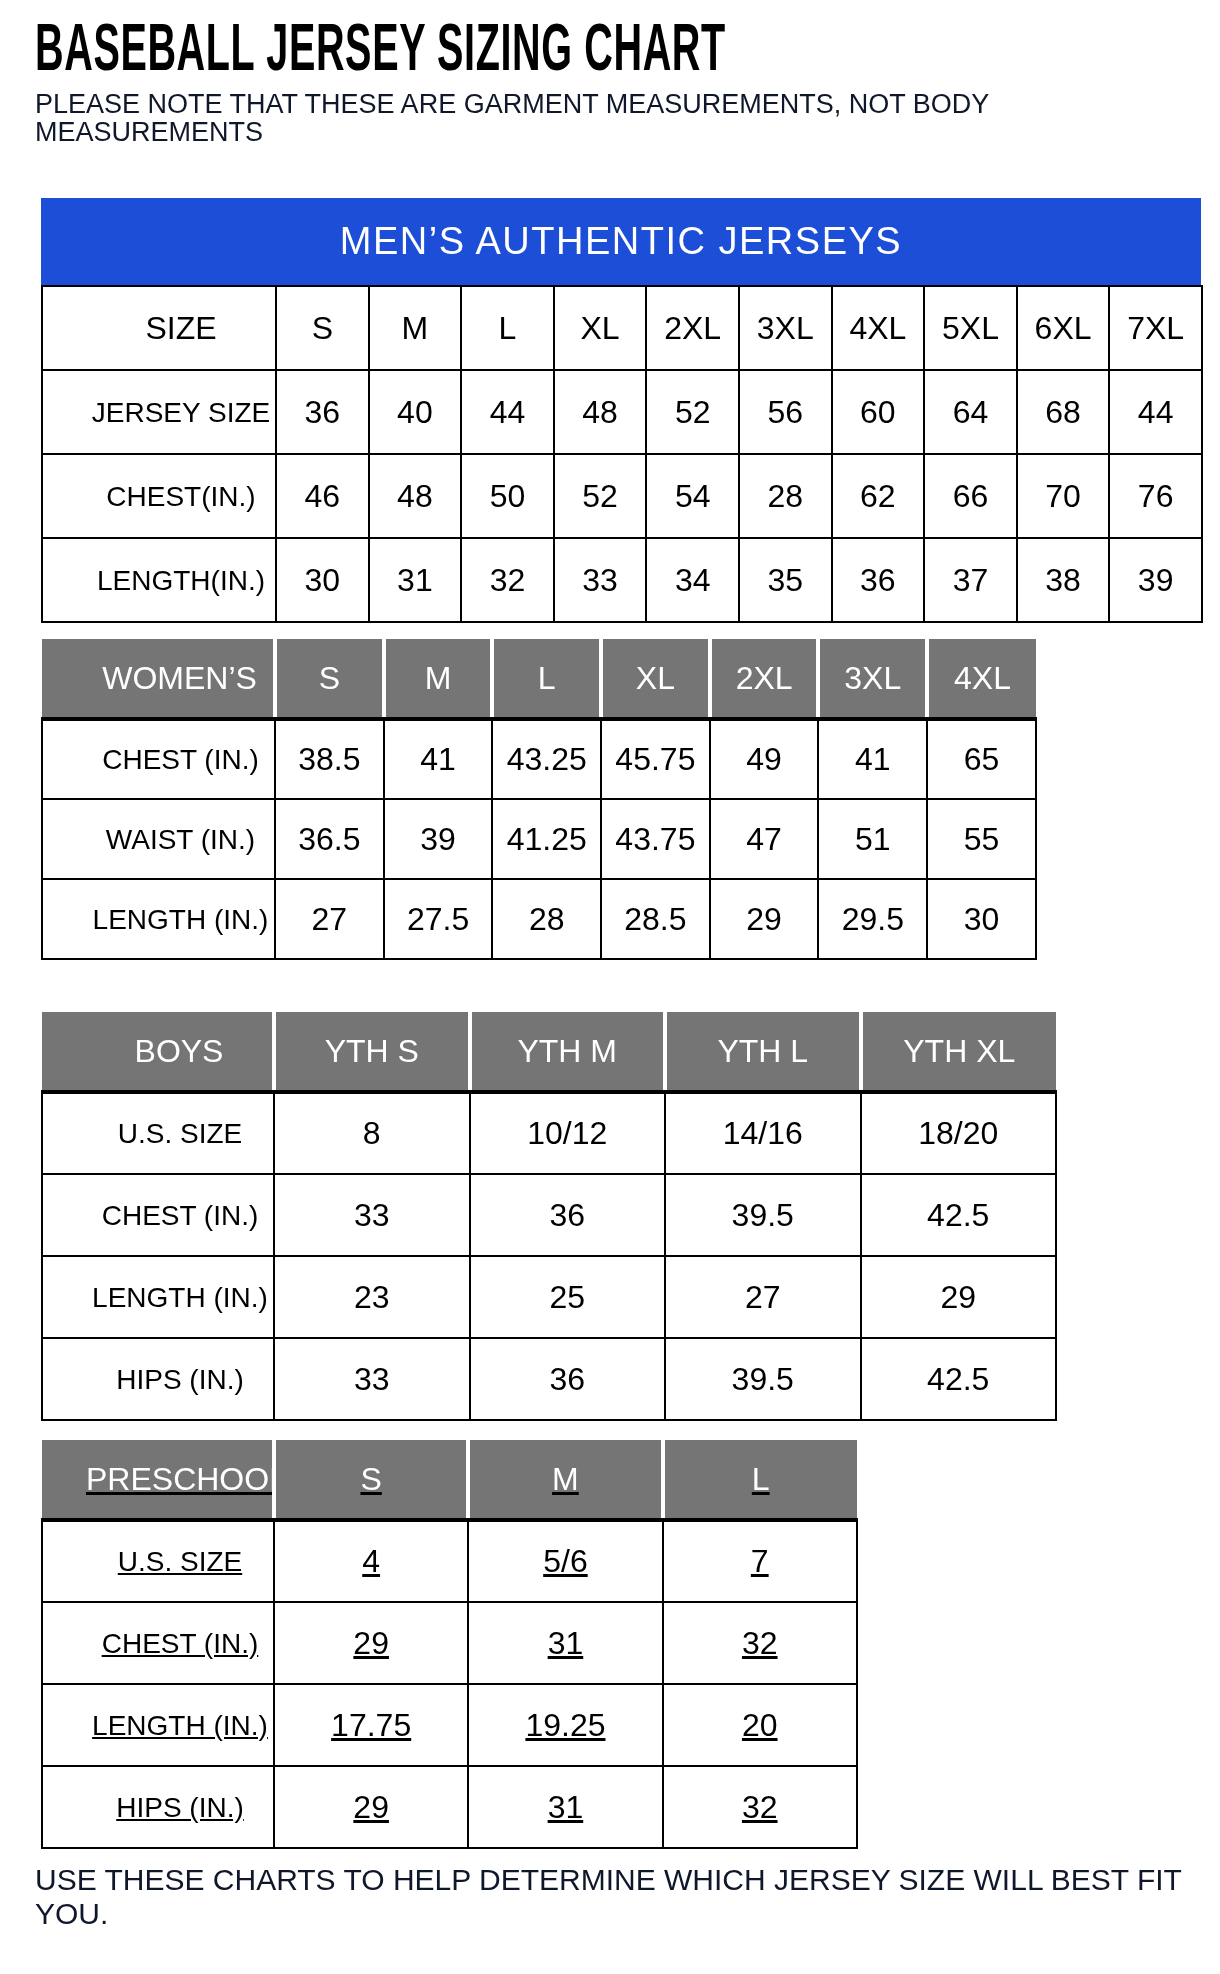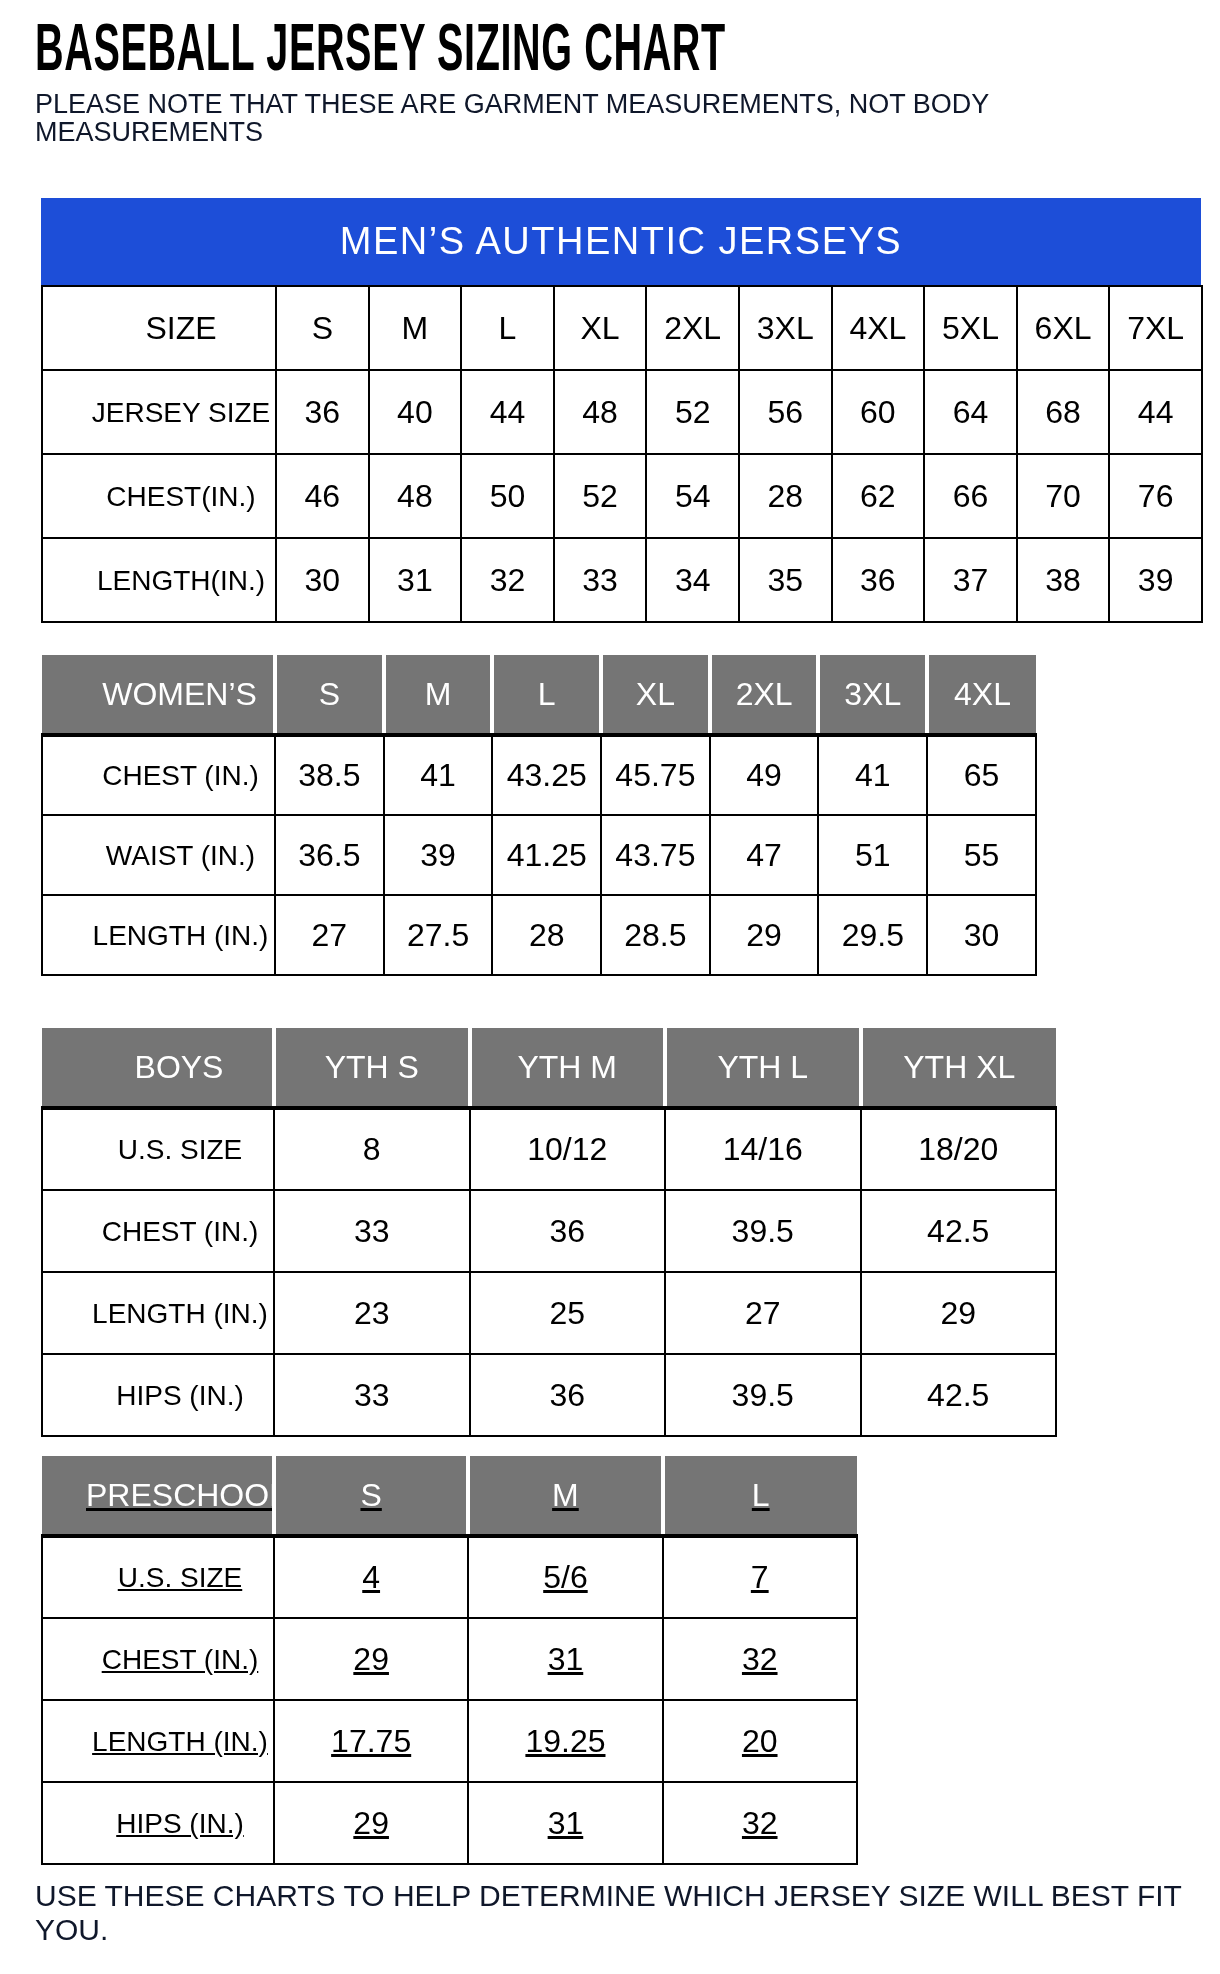--- a/index.html
+++ b/index.html
@@ -14,21 +14,21 @@
     letter-spacing:1px;white-space:nowrap;display:inline-block;
     transform:scaleX(0.60);transform-origin:left top;
   }
   .note{
     margin:10px 0 0 0;font-size:27px;line-height:28px;font-weight:400;
   }
   .red{color:#0f172a;}
 
   .tbl-wrap{margin-left:6px;}
   .mens{margin-top:52px;}
-  .womens{margin-top:32px;}
+  .womens{margin-top:16px;}
   .boys{margin-top:52px;}
   .preschool{margin-top:19px;}
 
   .banner{
     width:1160px;height:87px;background:#1d4ed8;color:#fff;
     display:flex;align-items:center;justify-content:center;
     font-size:38px;letter-spacing:1.5px;
   }
 
   table.tbl{border-collapse:collapse;table-layout:fixed;}

